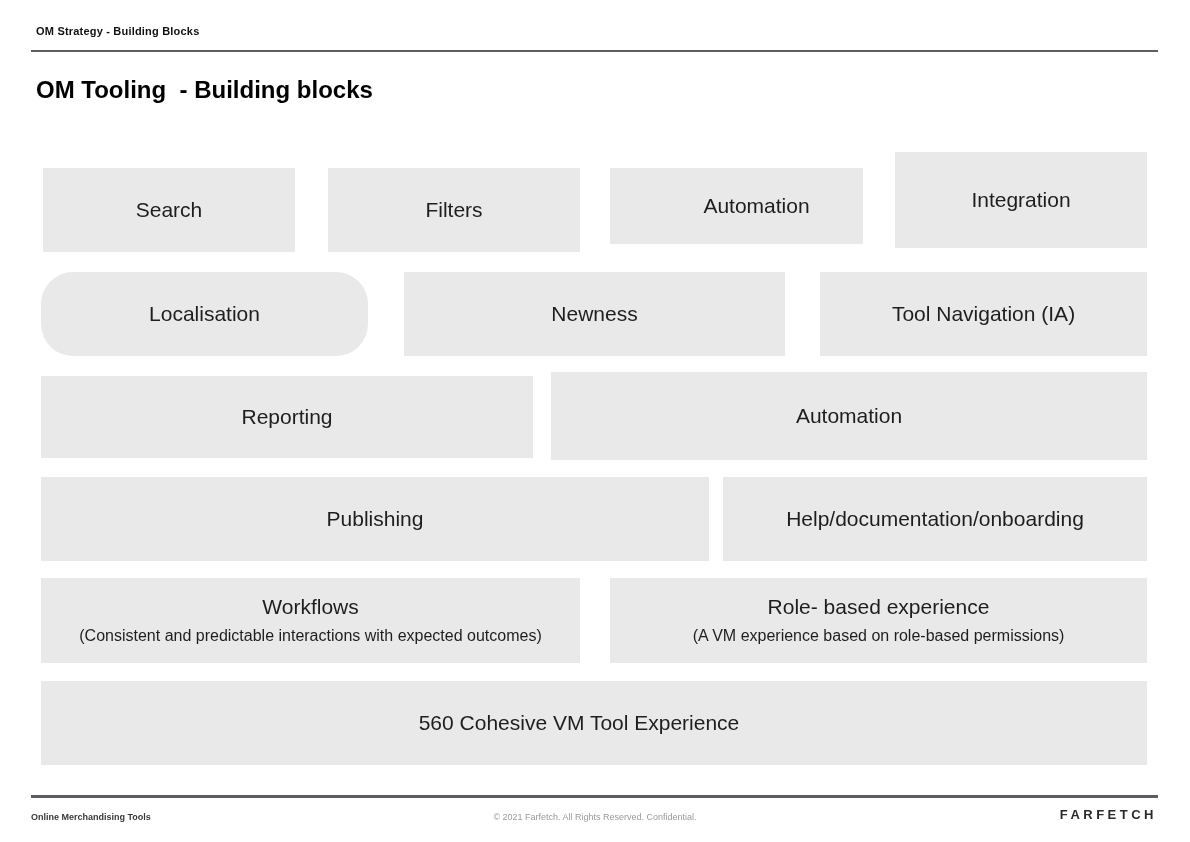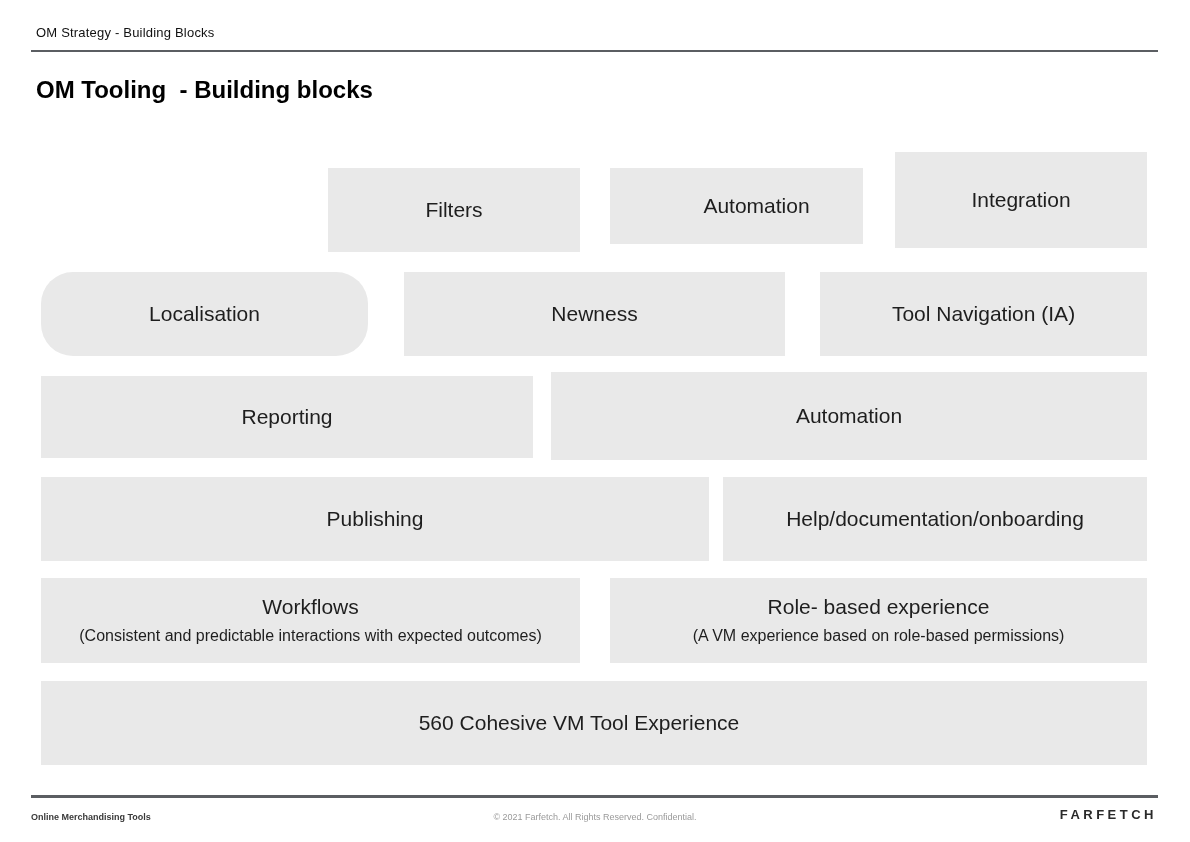--- a/index.html
+++ b/index.html
@@ -3,21 +3,21 @@
 <meta charset="utf-8">
 <style>
   * { margin:0; padding:0; box-sizing:border-box; }
   html,body { background:#ffffff; }
   .page {
     position:relative; width:1190px; height:842px; background:#ffffff;
     font-family:"Liberation Sans", sans-serif; overflow:hidden;
   }
   .breadcrumb {
     position:absolute; left:36px; top:25px;
-    font-size:13px; font-weight:normal; color:#111111; letter-spacing:.2px;
+    font-size:11px; font-weight:bold; color:#111111; letter-spacing:.2px;
     white-space:pre;
   }
   .header-rule {
     position:absolute; left:31px; top:50px; width:1127px; height:2px;
     background:#5b5e62;
   }
   .page-title {
     position:absolute; left:36px; top:76px;
     font-size:24px; font-weight:bold; color:#000000; white-space:pre;
   }
@@ -65,20 +65,23 @@
 </head>
 <body>
 
 <div class="page">
 
   <div class="breadcrumb">OM Strategy - Building Blocks</div>
   <div class="header-rule"></div>
 
   <div class="page-title">OM Tooling  - Building blocks</div>
 
+  <div class="block b0">
+    <div class="main">Search</div>
+  </div>
   <div class="block b1">
     <div class="main">Filters</div>
   </div>
   <div class="block b2">
     <div class="main">Automation</div>
   </div>
   <div class="block b3">
     <div class="main">Integration</div>
   </div>
 

